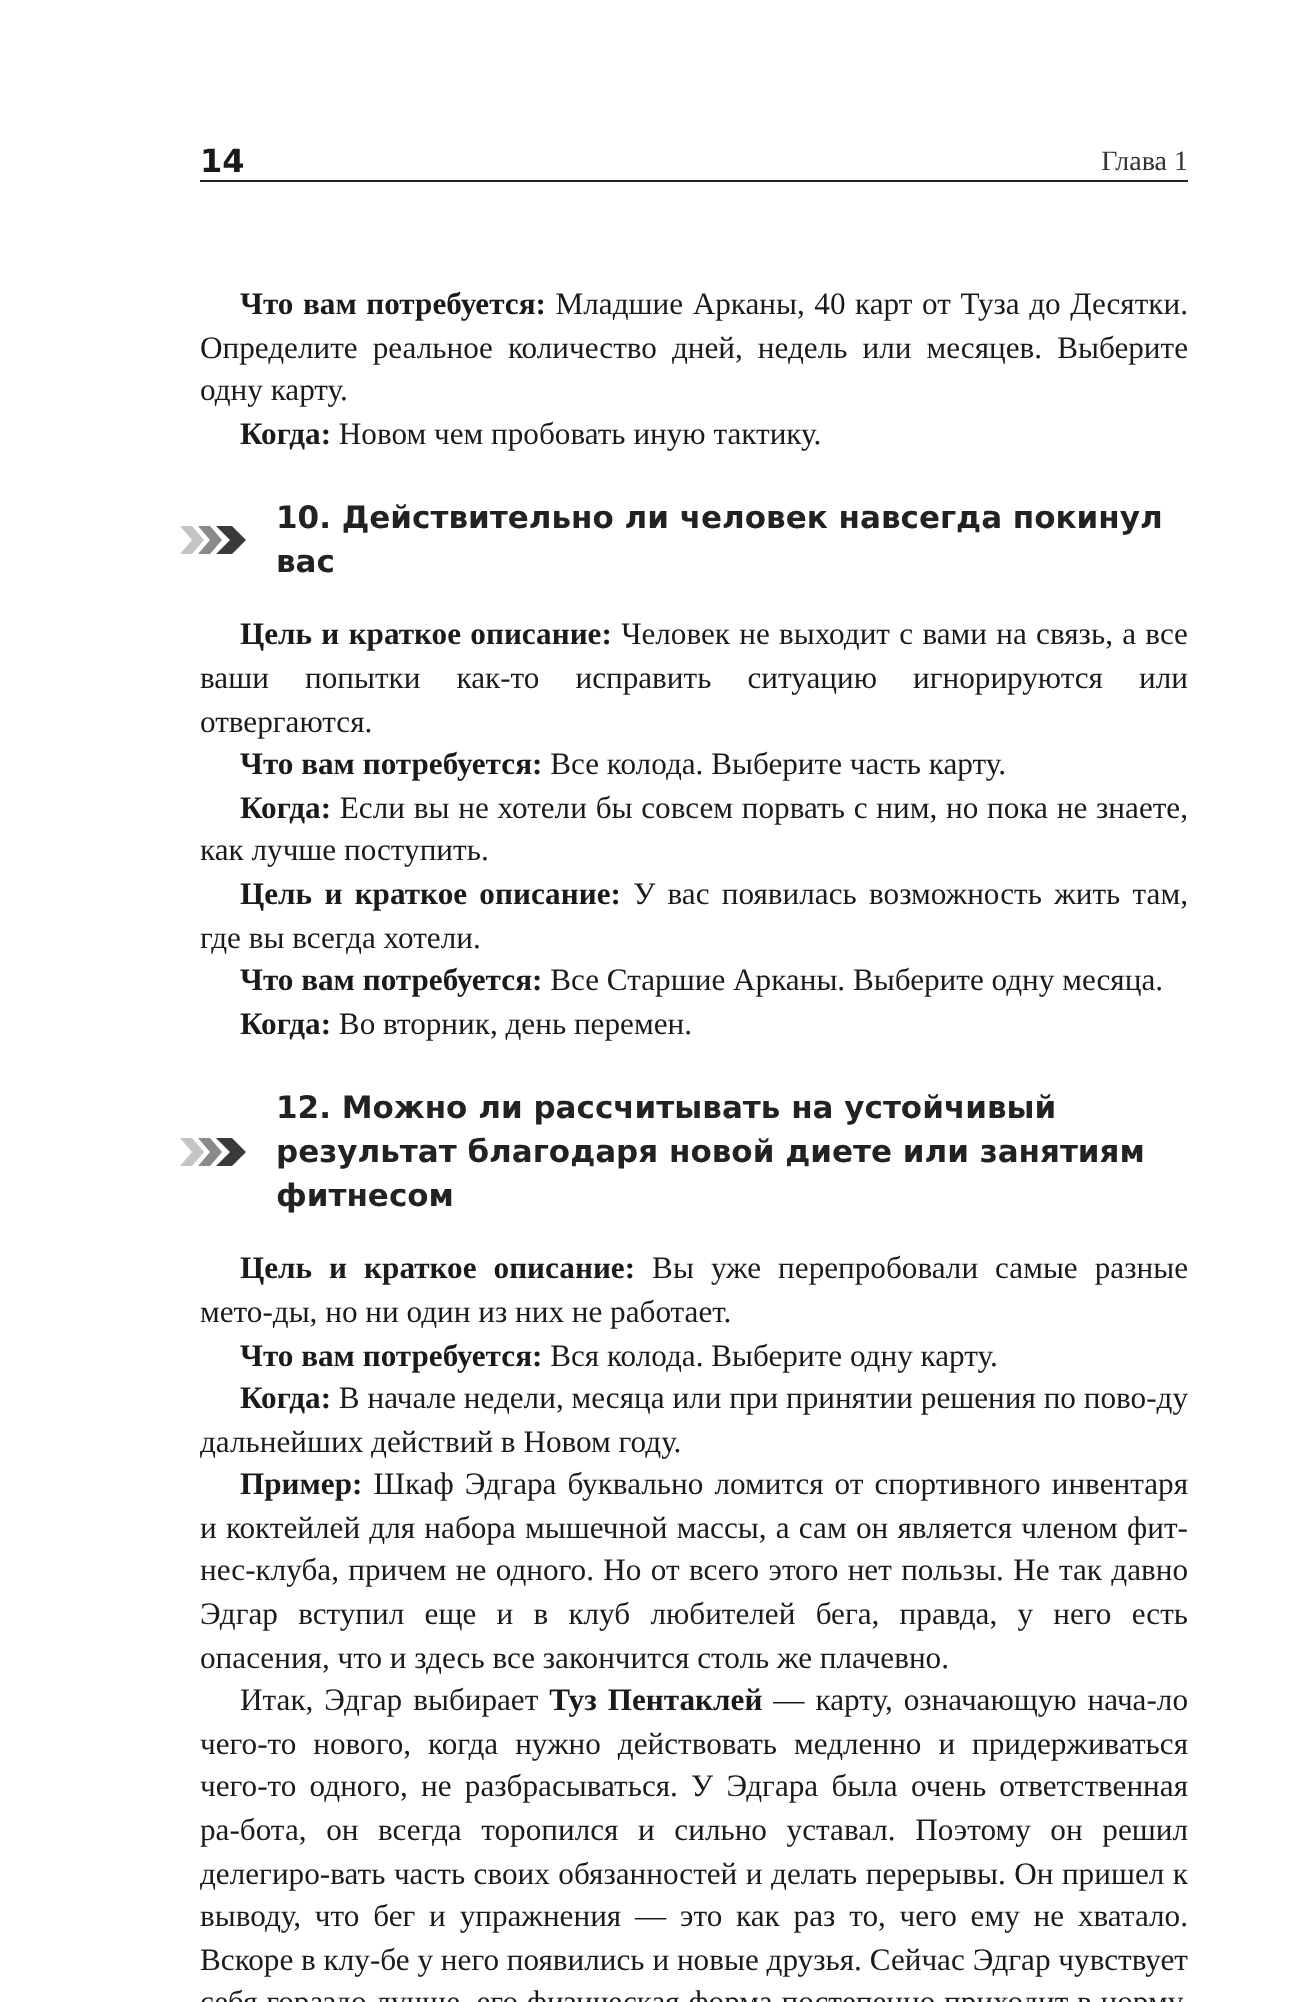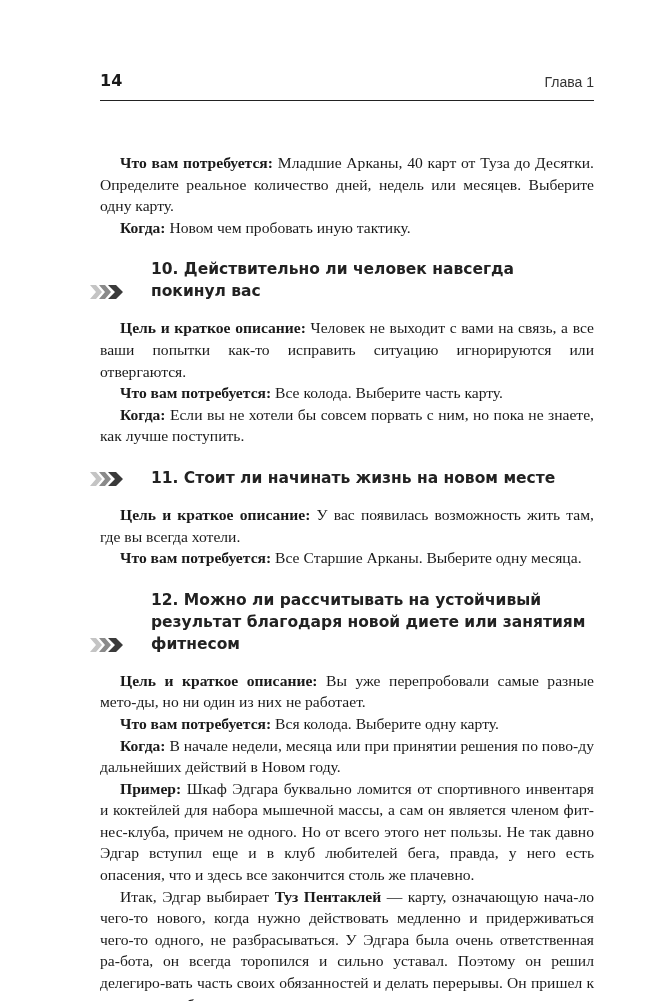--- a/index.html
+++ b/index.html
@@ -1,24 +1,24 @@
 <!DOCTYPE html>
 <html><head>
 <meta charset="utf-8">
 <style>
   html, body { margin:0; padding:0; background:#ffffff; }
   body { width:645px; height:1001px; position:relative; overflow:hidden; color:#1a1a1a; }
   .page { position:absolute; left:100px; top:60px; width:494px; }
-  .header { display:flex; justify-content:space-between; align-items:flex-end; height:30px; border-bottom:1.5px solid #222; padding-bottom:10px; }
+  .header { display:flex; justify-content:space-between; align-items:flex-end; height:30px; border-bottom:1.5px solid #222; padding-bottom:0; }
   .pnum { font-family:"DejaVu Sans", sans-serif; font-weight:bold; font-size:16px; }
-  .chap { font-family:Liberation Sans, sans-serif; font-size:14px; color:#333;margin-top:40px; }
+  .chap { font-family:Liberation Serif, serif; font-size:14px; color:#333;margin-top:40px; }
   .body { font-family:"Liberation Serif", serif; font-size:15.6px; line-height:21.6px; text-align:justify; }
   p { margin:0; text-indent:20px; }
   b { font-weight:bold; }
-  .sec { display:flex; align-items:flex-end; margin:20px 0 15px 0;gap:13px; }
+  .sec { display:flex; align-items:center; margin:20px 0 15px 0; }
   .chev { width:40px; flex:0 0 40px; height:20px; display:flex; align-items:center; margin-left:-10px; margin-right:8px; }
   .stitle { font-family:"DejaVu Sans", sans-serif; font-weight:bold; font-size:15.5px; line-height:22px; color:#222; }
   .top-block { margin-top:51px; }
 </style>
 </head>
 <body>
 
 <div class="page">
   <div class="header">
     <span class="pnum">14</span>
@@ -39,33 +39,24 @@
         </svg>
     </span>
     <span class="stitle">10. Действительно ли человек навсегда покинул вас</span>
   </div>
   <div class="body">
     <p><b>Цель и краткое описание:</b><span> Человек не выходит с вами на связь, а все ваши попытки как-то исправить ситуацию игнорируются или отвергаются.</span></p>
     <p><b>Что вам потребуется:</b><span> Все колода. Выберите часть карту.</span></p>
     <p><b>Когда:</b><span> Если вы не хотели бы совсем порвать с ним, но пока не знаете, как лучше поступить.</span></p>
   </div>
 
-  <div class="sec">
-    <span class="chev">
-      <svg width="36" height="14" viewBox="0 0 36 14">
-          <polygon points="0,0 6,0 12,7 6,14 0,14 6,7" fill="#c4c4c4"></polygon>
-          <polygon points="9,0 15,0 21,7 15,14 9,14 15,7" fill="#8a8a8a"></polygon>
-          <polygon points="18,0 26,0 33,7 26,14 18,14 25,7" fill="#3a3a3a"></polygon>
-        </svg>
-    </span>
-    <span class="stitle">11. Стоит ли начинать жизнь на новом месте</span>
-  </div>
   <div class="body">
     <p><b>Цель и краткое описание:</b><span> У вас появилась возможность жить там, где вы всегда хотели.</span></p>
     <p><b>Что вам потребуется:</b><span> Все Старшие Арканы. Выберите одну месяца.</span></p>
+    <p><b>Когда:</b><span> Во вторник, день перемен.</span></p>
   </div>
 
   <div class="sec">
     <span class="chev">
       <svg width="36" height="14" viewBox="0 0 36 14">
           <polygon points="0,0 6,0 12,7 6,14 0,14 6,7" fill="#c4c4c4"></polygon>
           <polygon points="9,0 15,0 21,7 15,14 9,14 15,7" fill="#8a8a8a"></polygon>
           <polygon points="18,0 26,0 33,7 26,14 18,14 25,7" fill="#3a3a3a"></polygon>
         </svg>
     </span>

